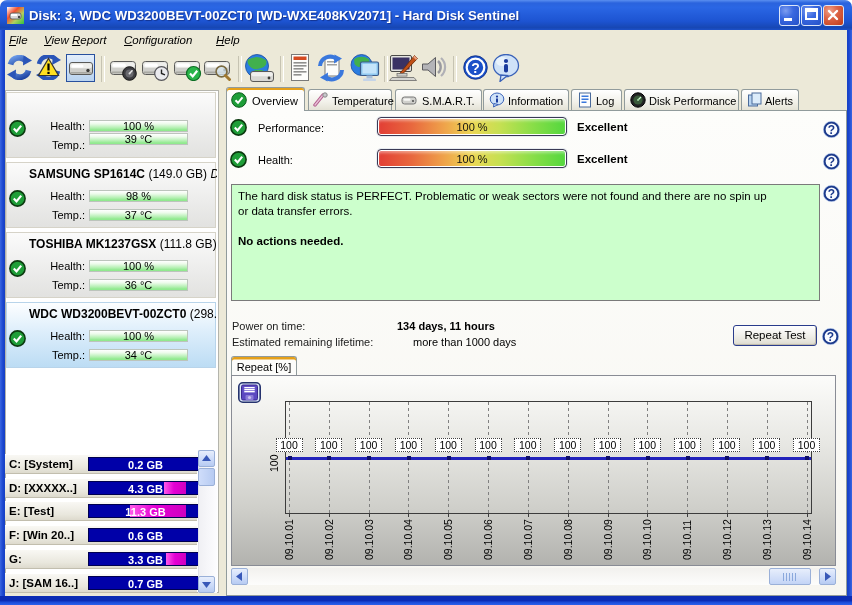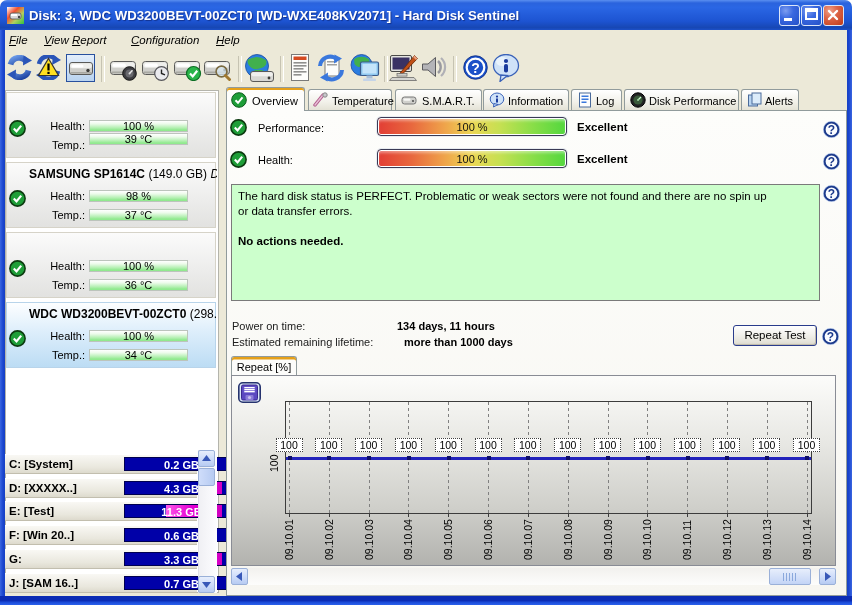--- a/index.html
+++ b/index.html
@@ -40,21 +40,21 @@
 .hlabel{position:absolute;font-size:11px;color:#000;text-align:right;width:60px;}
 .gbar{position:absolute;left:82px;width:99px;height:12px;box-sizing:border-box;
   border:1px solid #bcc4bc;
   background:linear-gradient(180deg,#ffffff 0%,#edfbeb 28%,#b4f0b2 68%,#8de88b 92%,#97ec95 100%);
   font-size:11px;text-align:center;line-height:11px;color:#000;}
 .drow{position:absolute;left:0px;width:192px;height:20px;
   background:linear-gradient(180deg,#f9f8f4 0%,#e9e7dd 70%,#dddacd 100%);
   border-top:1px solid #fff;border-bottom:1px solid #c2beae;box-sizing:border-box;}
 .dlab{position:absolute;left:4px;top:3px;font-size:11.5px;font-weight:bold;color:#000;white-space:nowrap;}
 .dbar{position:absolute;left:83px;top:2px;width:115px;height:14px;background:#0000a8;
-  border:1px solid #000050;box-sizing:border-box;overflow:hidden;margin-left:36px;}
+  border:1px solid #000050;box-sizing:border-box;overflow:hidden;}
 .dbar .mag{position:absolute;top:0;height:100%;background:linear-gradient(90deg,#ff5ae8,#e300d4 45%,#cf00bf);}
 .dbar .txt{position:absolute;left:0;top:1px;width:100%;text-align:center;color:#fff;
   font-size:11px;font-weight:bold;}
 .page{position:absolute;left:226px;top:110px;width:621px;height:486px;
   background:linear-gradient(180deg,#fdfdfb 0%,#f7f6f1 100%);
   border:1px solid #919B9C;box-sizing:border-box;}
 .tab{position:absolute;top:89px;height:21px;border:1px solid #919B9C;border-bottom:none;
   border-radius:3px 3px 0 0;background:linear-gradient(180deg,#ffffff 0%,#f2f1ea 60%,#e4e2d6 100%);
   box-sizing:border-box;}
 .tab.selt{top:87px;height:24px;background:#fdfdfb;border-bottom:none;
@@ -114,21 +114,21 @@
       <rect x="4" y="3" width="11" height="10" fill="none" stroke="#fff" stroke-width="2"></rect>
       <rect x="4" y="3" width="11" height="3" fill="#fff"></rect>
     </svg></div>
 <div class="tbtn cl" style="left:823px"><svg width="19" height="19">
       <path d="M5 5 L13 13 M13 5 L5 13" stroke="#fff" stroke-width="2.4" stroke-linecap="round"></path>
     </svg></div>
 <div class="menubar"></div>
 <div class="mi" style="left:9px"><u>F</u>ile</div>
 <div class="mi" style="left:44px"><u>V</u>iew</div>
 <div class="mi" style="left:72px"><u>R</u>eport</div>
-<div class="mi" style="left:131px"><u>C</u>onfiguration</div>
+<div class="mi" style="left:124px"><u>C</u>onfiguration</div>
 <div class="mi" style="left:216px"><u>H</u>elp</div>
 <div class="toolbar"></div>
 <svg class="ab" style="left:7px;top:55px" width="25" height="25" viewBox="0 0 25 25">
     <defs>
       <linearGradient id="blu" x1="0" y1="0" x2="1" y2="1">
 <stop offset="0" stop-color="#6a9ae8"></stop>
         <stop offset="1" stop-color="#1a3f9e"></stop>
       </linearGradient>
     </defs>
 <path d="M3.5 9.5 A9 9 0 0 1 19.5 6.5" fill="none" stroke="url(#blu)" stroke-width="5.8"></path>
@@ -271,20 +271,21 @@
 <div class="hlabel" style="left:22px;top:27px;width:56px">Health:</div>
 <div class="gbar" style="top:27px">98 %</div>
 <div class="hlabel" style="left:22px;top:46px;width:56px">Temp.:</div>
 <div class="gbar" style="top:46px">37 °C</div>
 </div>
 <svg class="ab" style="left:9px;top:190px" width="17" height="17" viewBox="0 0 17 17">
 <circle cx="8.5" cy="8.5" r="7.6" fill="#1e9e38" stroke="#0c3b10" stroke-width="1.6"></circle>
 <path d="M4.8 8.6 L7.5 11.4 L12.2 5.6" fill="none" stroke="#fff" stroke-width="2.2"></path>
   </svg>
 <div class="dentry" style="left:6px;top:232px">
+<div class="dtitle"><b>TOSHIBA MK1237GSX</b> (111.8 GB)</div>
 <div class="hlabel" style="left:22px;top:27px;width:56px">Health:</div>
 <div class="gbar" style="top:27px">100 %</div>
 <div class="hlabel" style="left:22px;top:46px;width:56px">Temp.:</div>
 <div class="gbar" style="top:46px">36 °C</div>
 </div>
 <svg class="ab" style="left:9px;top:260px" width="17" height="17" viewBox="0 0 17 17">
 <circle cx="8.5" cy="8.5" r="7.6" fill="#1e9e38" stroke="#0c3b10" stroke-width="1.6"></circle>
 <path d="M4.8 8.6 L7.5 11.4 L12.2 5.6" fill="none" stroke="#fff" stroke-width="2.2"></path>
   </svg>
 <div class="dentry sel" style="left:6px;top:302px">
@@ -440,21 +441,21 @@
 <circle cx="8.5" cy="8.5" r="7" fill="#fafcff" stroke="#1c3a8c" stroke-width="2.2"></circle>
 <circle cx="8.5" cy="8.5" r="8.2" fill="none" stroke="#a8c0ea" stroke-width="0.6"></circle>
 <text x="8.5" y="13" font-size="12" font-weight="bold" fill="#1c3a8c" text-anchor="middle" font-family="Liberation Sans">?</text>
   </svg>
 <div class="gbox">
     <div style="margin:4px 6px;line-height:15px;">The hard disk status is PERFECT. Problematic or weak sectors were not found and there are no spin up<br>or data transfer errors.<br><br><b>No actions needed.</b></div>
   </div>
 <div class="rowlab" style="left:232px;top:320px;color:#202020">Power on time:</div>
 <div class="rowlab" style="left:232px;top:336px;color:#202020">Estimated remaining lifetime:</div>
 <div class="rowlab" style="left:397px;top:320px;font-weight:bold">134 days, 11 hours</div>
-<div class="rowlab" style="left:404px;top:336px;font-weight:bold">more than 1000 days</div>
+<div class="rowlab" style="left:413px;top:336px;font-weight:normal">more than 1000 days</div>
 <div class="btn">Repeat Test</div>
 <div class="htab">Repeat [%]</div>
 <div class="chart">
 <svg class="ab" style="left:6px;top:6px" width="23" height="21" viewBox="0 0 23 21">
 <rect x="0.8" y="0.8" width="21.4" height="19.4" rx="4" fill="#dce8f8" stroke="#26336e" stroke-width="1.6"></rect>
 <rect x="3.5" y="3" width="16" height="15" rx="1.5" fill="#5b48c0" stroke="#3a2a90" stroke-width="1"></rect>
 <rect x="5.5" y="4.5" width="12" height="6.5" fill="#6a58cc"></rect>
 <rect x="6.3" y="5" width="10.4" height="1.3" fill="#fff"></rect>
       <rect x="6.3" y="7" width="10.4" height="1.3" fill="#fff"></rect>
 <rect x="6.3" y="9" width="10.4" height="1.3" fill="#fff"></rect>

